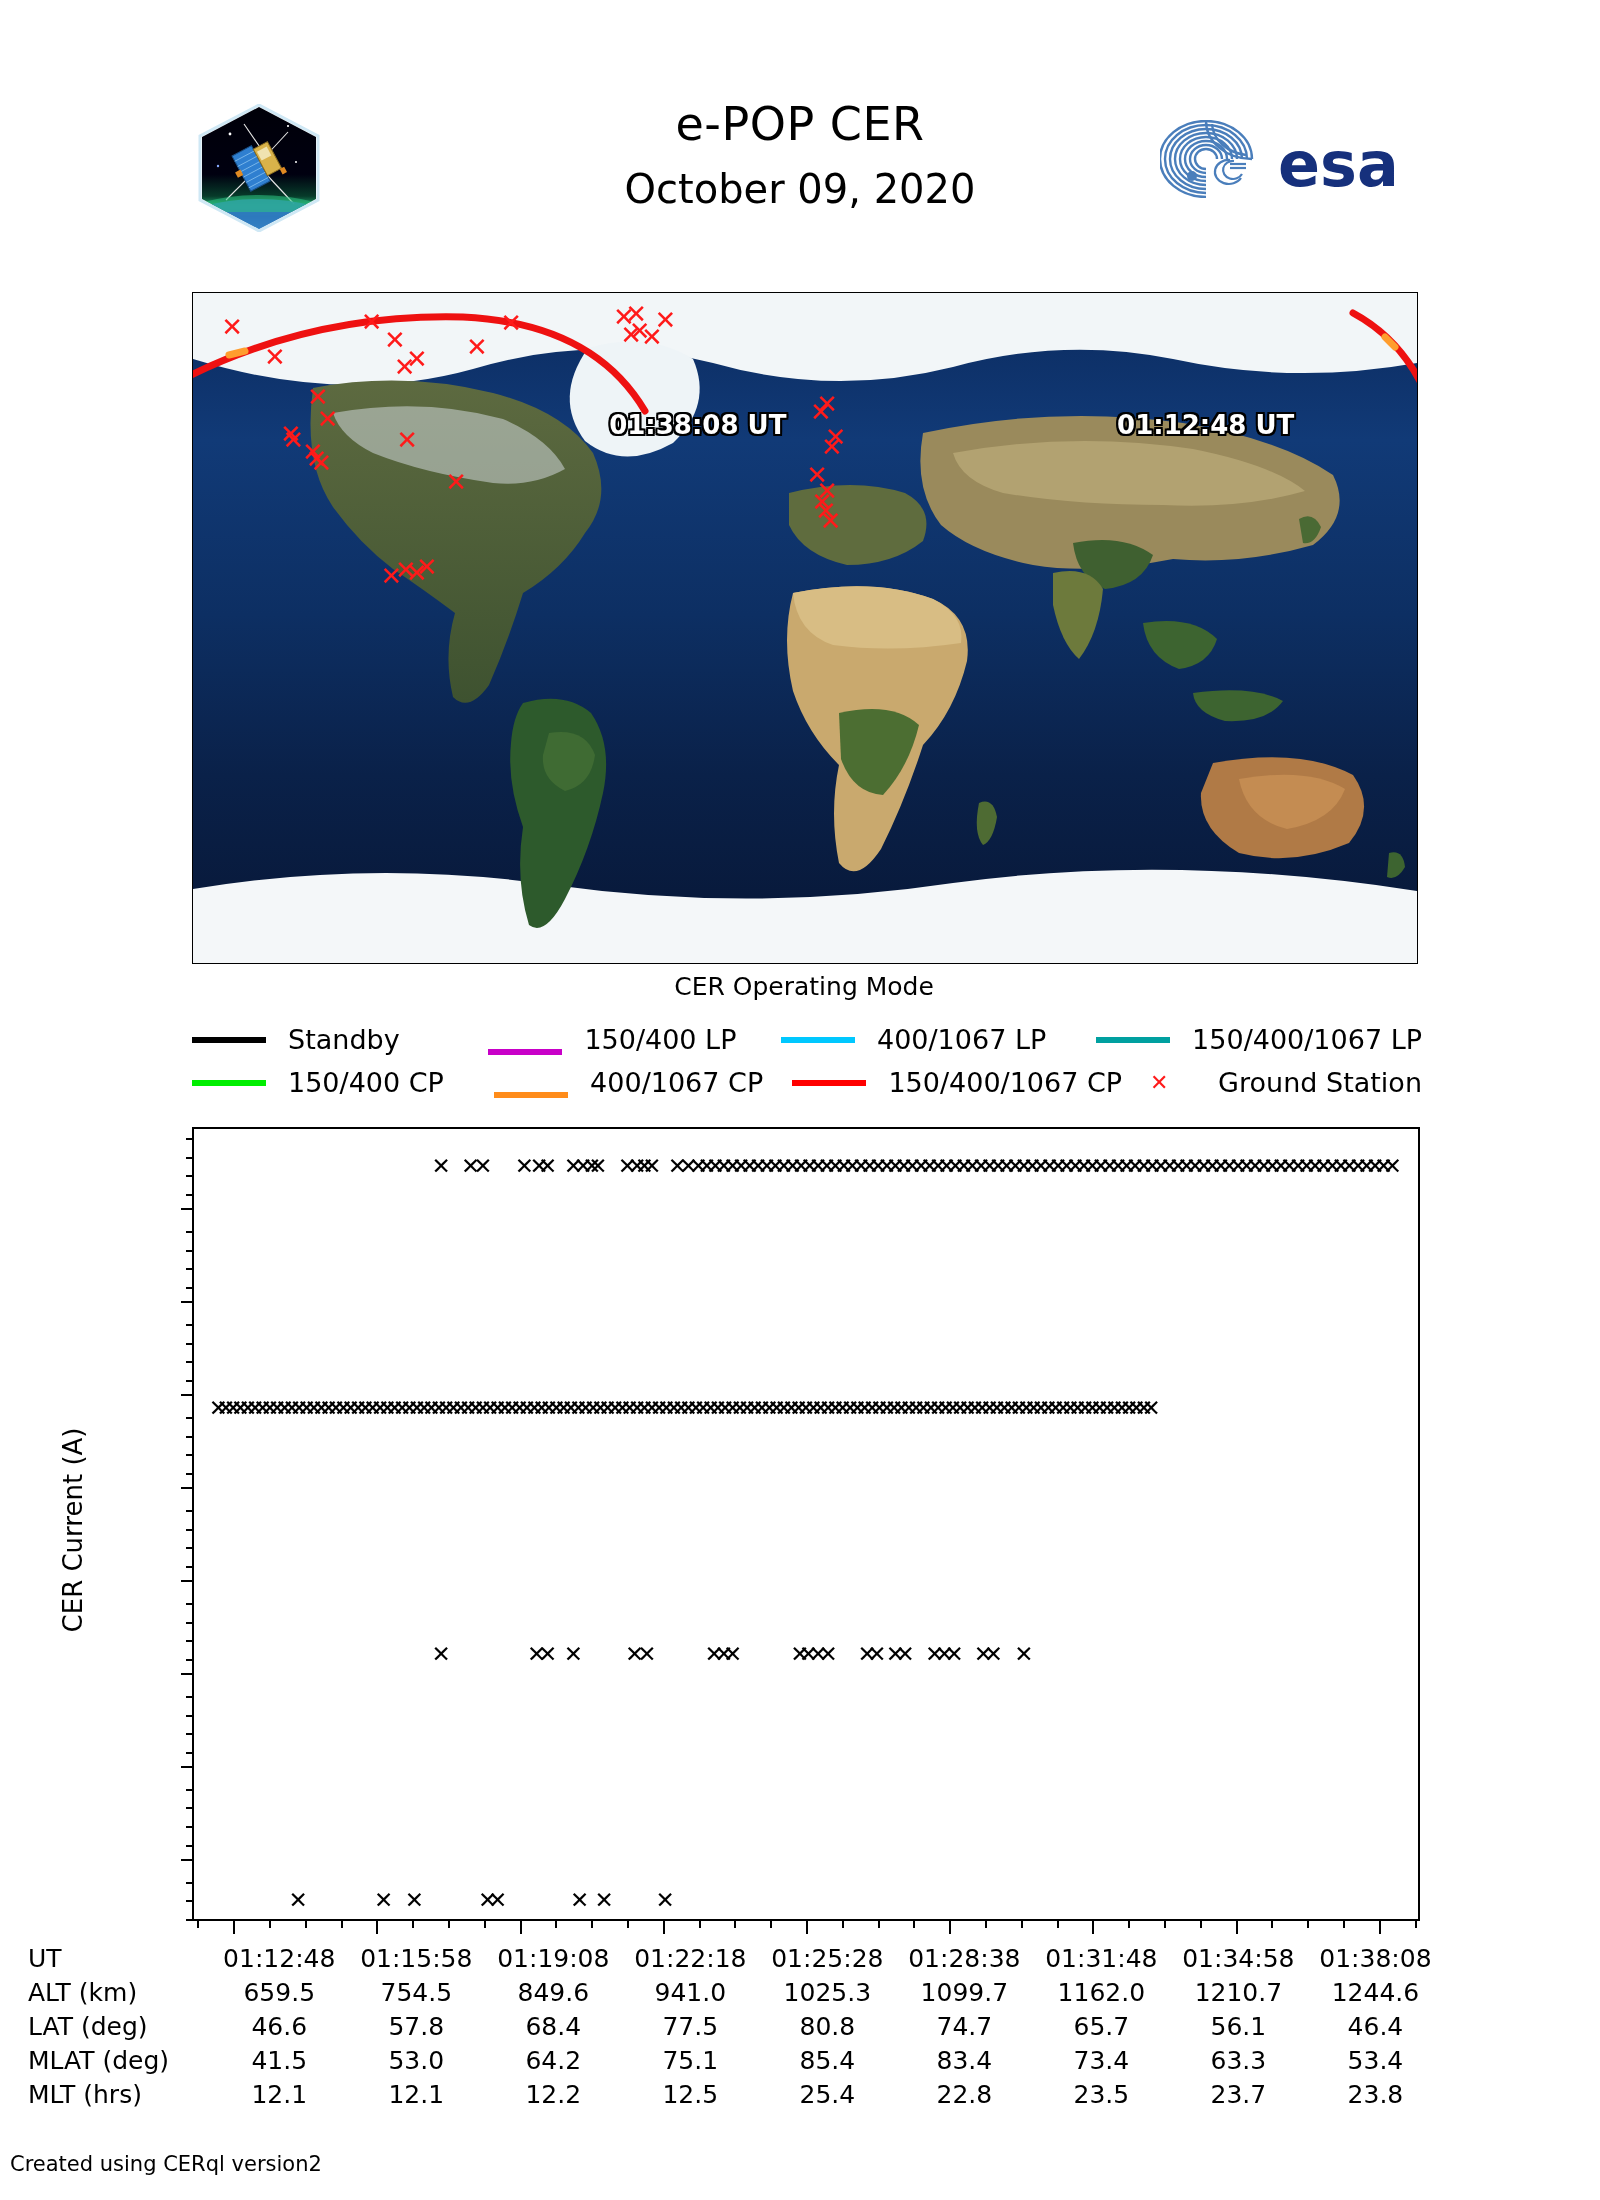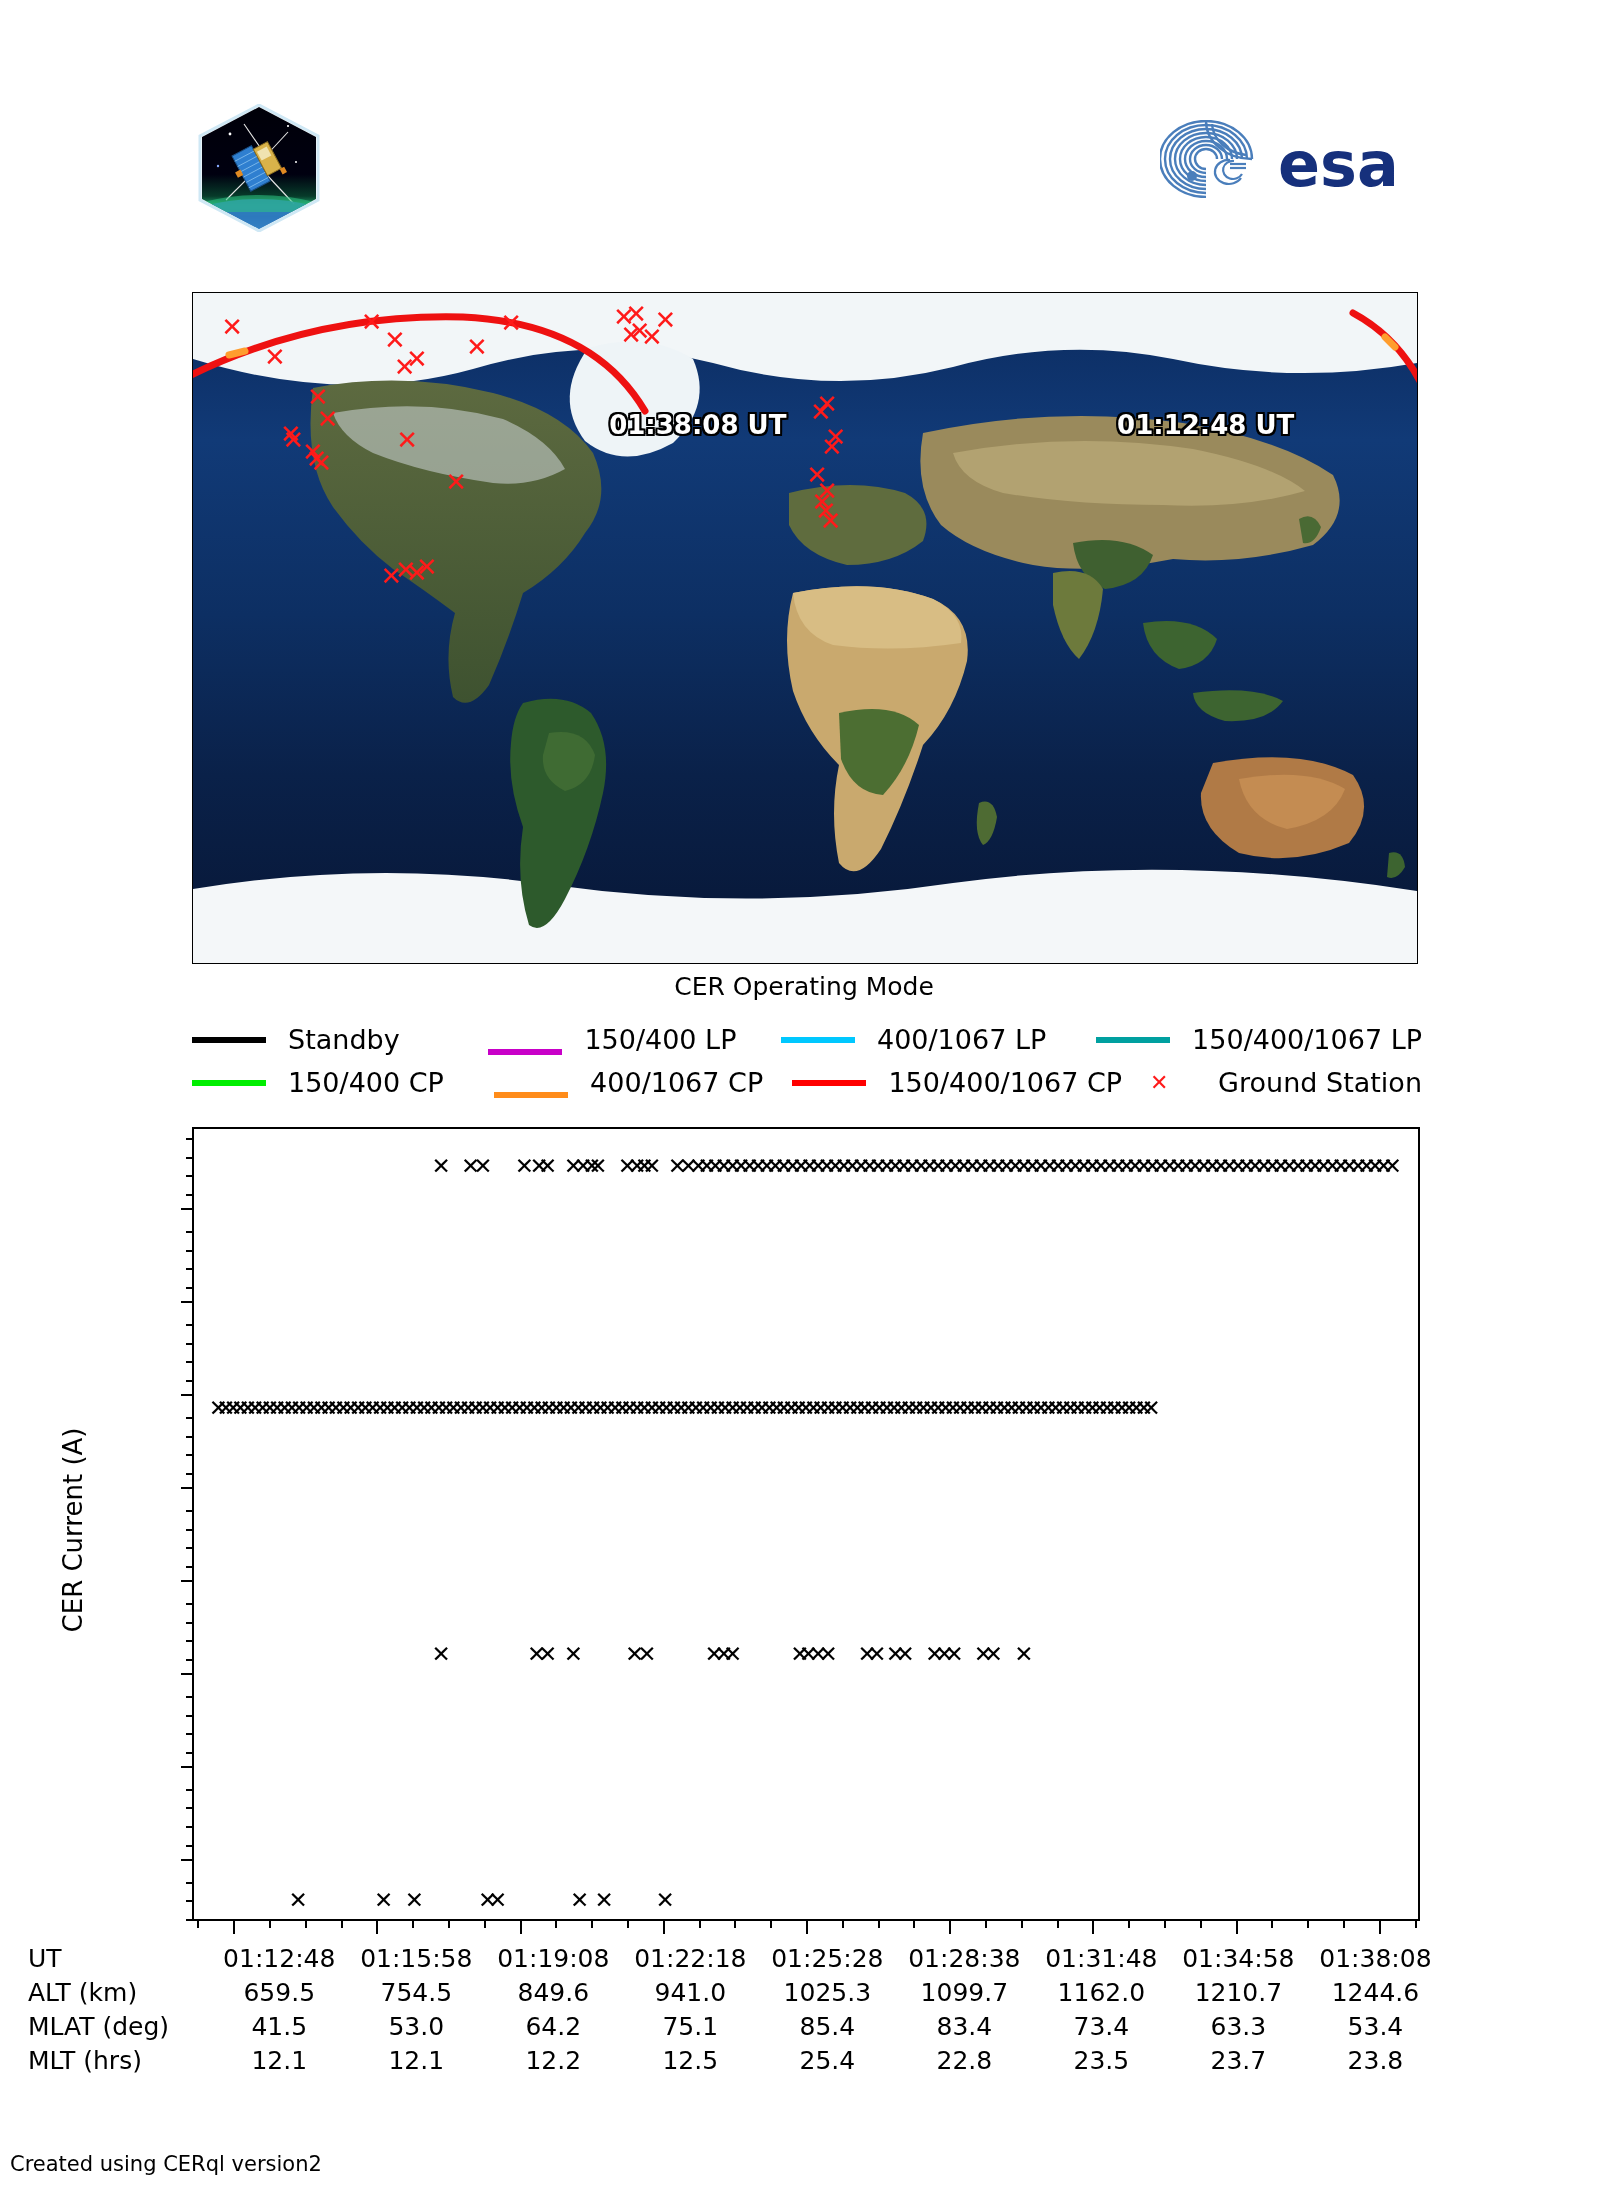--- a/index.html
+++ b/index.html
@@ -109,20 +109,24 @@
           <rect x="3" y="-10" width="11" height="10" fill="#f0e3b0"></rect>
           <rect x="-26" y="-2" width="6" height="6" fill="#e08a22"></rect>
           <rect x="15" y="16" width="5" height="6" fill="#e08a22"></rect>
         </g>
         <path d="M0 104 Q63 86 126 104 L126 128 L0 128 Z" fill="#2f7cc0" opacity="0.92"></path>
         <path d="M0 100 Q63 82 126 100 L126 108 L0 108 Z" fill="#2ec483" opacity="0.55"></path>
       </g>
     </svg>
   </div>
 
+  <div id="title-block">
+    <div id="main-title">e-POP CER</div>
+    <div id="sub-title">October 09, 2020</div>
+  </div>
 
   <div id="esa-logo">
     <svg width="290" height="78" viewBox="0 0 290 78">
       <g stroke="#4a7ebb" fill="none" stroke-width="2.4">
         <path d="M92 39 A46 38 0 1 0 46 77"></path>
         <path d="M87 39 A41 34 0 1 0 46 73"></path>
         <path d="M82 39 A36 30 0 1 0 46 69"></path>
         <path d="M77 39 A31 26 0 1 0 46 65"></path>
         <path d="M72 39 A26 22 0 1 0 46 61"></path>
         <path d="M67 39 A21 18 0 1 0 46 57"></path>
@@ -660,20 +664,32 @@
         <td class="val">754.5</td>
         <td class="val">849.6</td>
         <td class="val">941.0</td>
         <td class="val">1025.3</td>
         <td class="val">1099.7</td>
         <td class="val">1162.0</td>
         <td class="val">1210.7</td>
         <td class="val">1244.6</td>
       </tr>
       <tr>
+        <td class="rowlabel">LAT (deg)</td>
+        <td class="val">46.6</td>
+        <td class="val">57.8</td>
+        <td class="val">68.4</td>
+        <td class="val">77.5</td>
+        <td class="val">80.8</td>
+        <td class="val">74.7</td>
+        <td class="val">65.7</td>
+        <td class="val">56.1</td>
+        <td class="val">46.4</td>
+      </tr>
+      <tr>
         <td class="rowlabel">MLAT (deg)</td>
         <td class="val">41.5</td>
         <td class="val">53.0</td>
         <td class="val">64.2</td>
         <td class="val">75.1</td>
         <td class="val">85.4</td>
         <td class="val">83.4</td>
         <td class="val">73.4</td>
         <td class="val">63.3</td>
         <td class="val">53.4</td>

